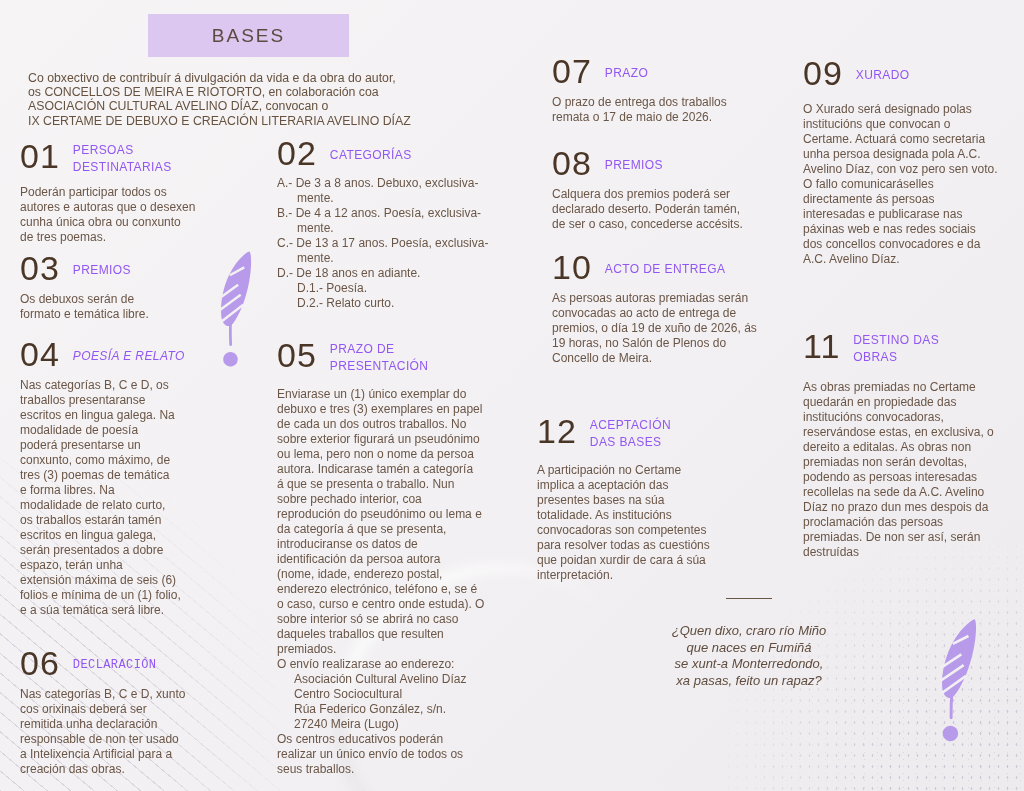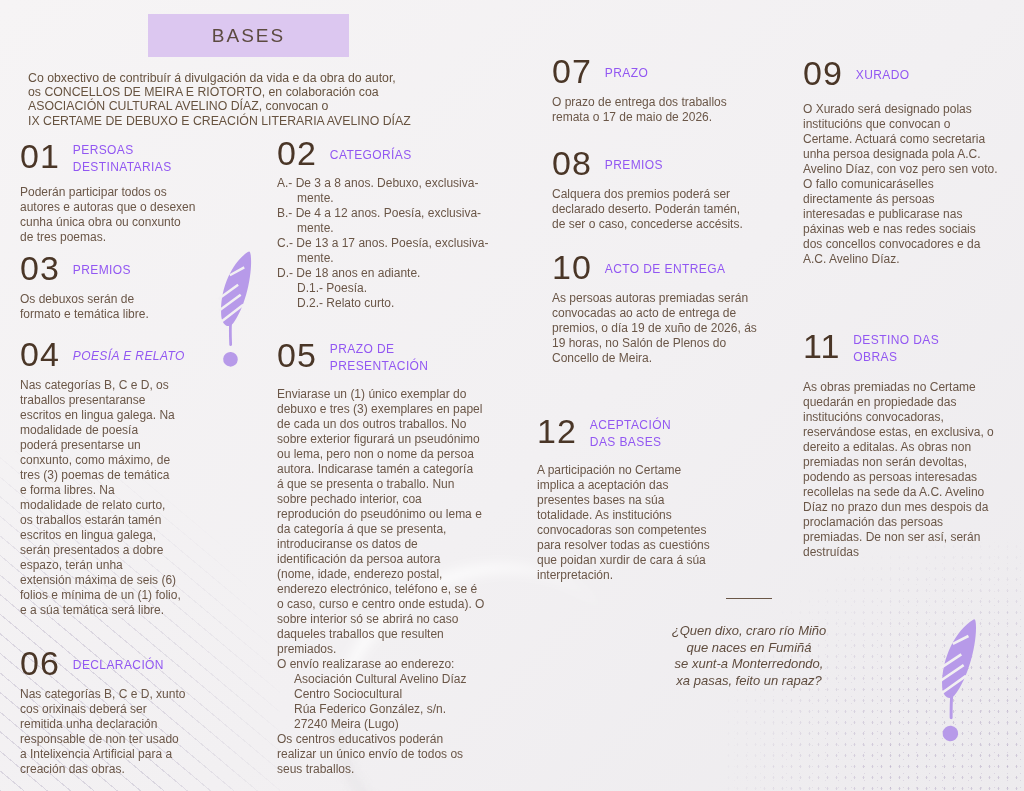--- a/index.html
+++ b/index.html
@@ -136,21 +136,21 @@
 serán presentados a dobre
 espazo, terán unha
 extensión máxima de seis (6)
 folios e mínima de un (1) folio,
 e a súa temática será libre.</div>
   </div>
 
   <div class="section" style="left:20px;top:648px;width:210px;">
     <div class="sec-head">
       <span class="num">06</span>
-      <span class="title" style="padding-top:9px;">DECLARACIÓN</span>
+      <span class="title" style="padding-top:9px;font-family:Liberation Mono, monospace;">DECLARACIÓN</span>
     </div>
     <div class="body">Nas categorías B, C e D, xunto
 cos orixinais deberá ser
 remitida unha declaración
 responsable de non ter usado
 a Intelixencia Artificial para a
 creación das obras.</div>
   </div>
 
   <div class="section" style="left:277px;top:138px;width:250px;">

